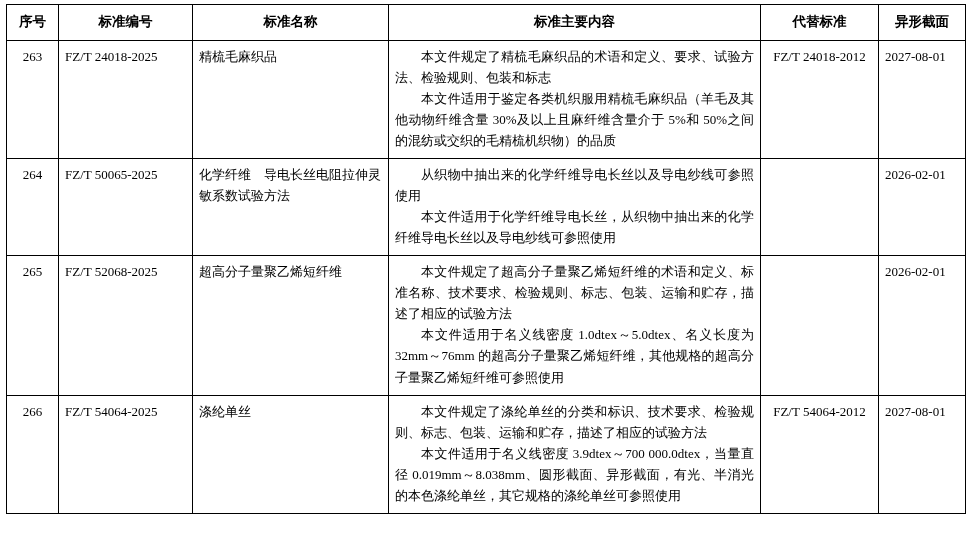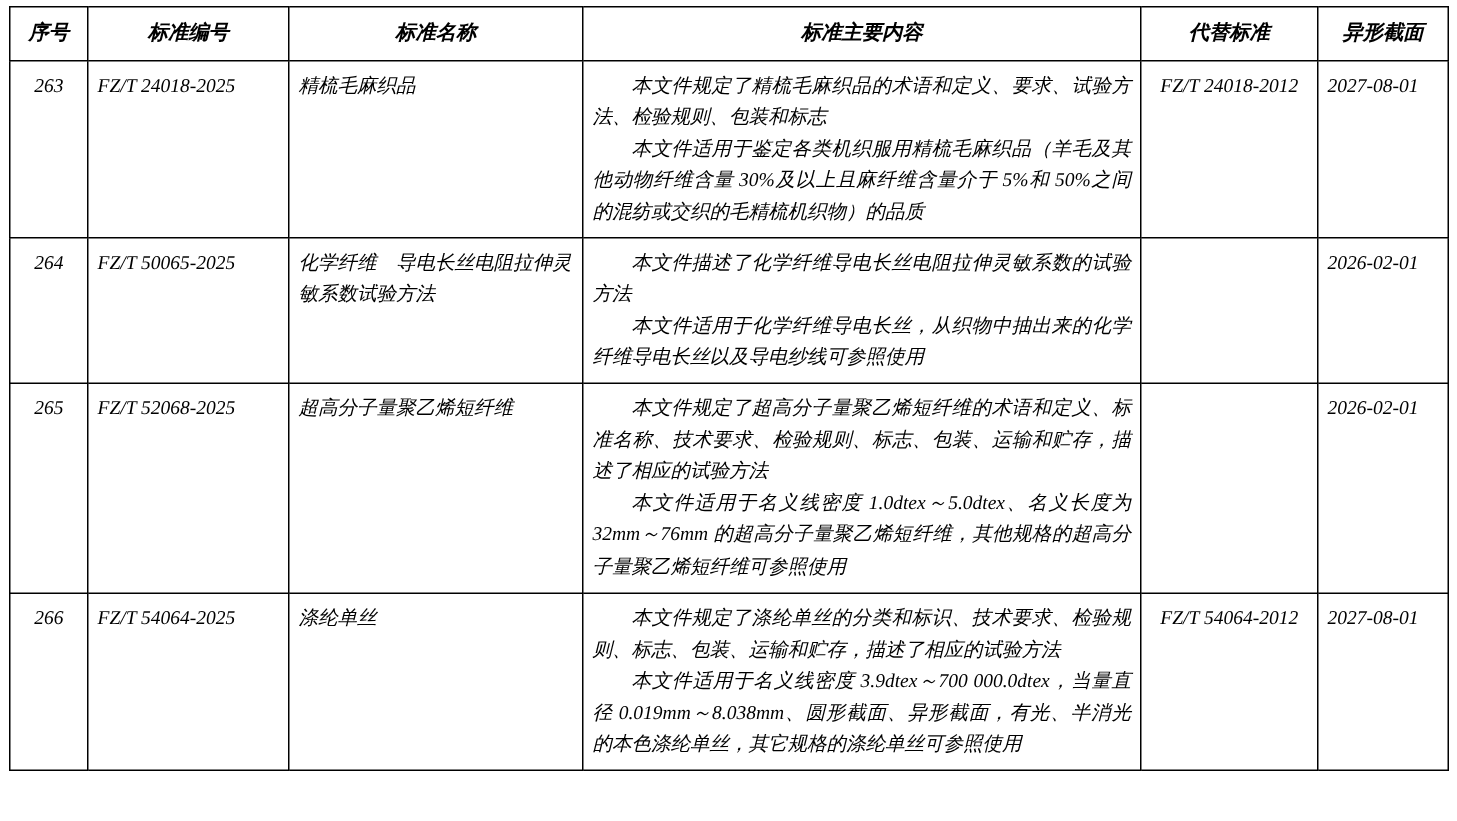--- a/index.html
+++ b/index.html
@@ -13,21 +13,20 @@
     font-family: "Liberation Serif", "DejaVu Serif", serif;
     color: #000000;
     overflow: hidden;
   }
   .sheet {
     width: 971px;
     height: 498px;
     position: relative;
     box-sizing: border-box;
     padding: 4px 6px 0 6px;
-    font-style: italic;
   }
   table.std-table {
     border-collapse: collapse;
     width: 959px;
     table-layout: fixed;
     font-size: 13px;
   }
   table.std-table th,
   table.std-table td {
     border: 1px solid #000000;
@@ -112,21 +111,21 @@
           <p class="indent">本文件适用于鉴定各类机织服用精梳毛麻织品（羊毛及其他动物纤维含量 30%及以上且麻纤维含量介于 5%和 50%之间的混纺或交织的毛精梳机织物）的品质</p>
         </td>
         <td class="replace">FZ/T 24018-2012</td>
         <td class="date">2027-08-01</td>
       </tr>
       <tr>
         <td class="seq">264</td>
         <td class="code">FZ/T 50065-2025</td>
         <td class="name">化学纤维　导电长丝电阻拉伸灵敏系数试验方法</td>
         <td class="content">
-          <p class="indent">本文件描述了化学纤维导电长丝电阻拉伸灵敏系数的试验方法</p>
+          <p class="indent">从织物中抽出来的化学纤维导电长丝以及导电纱线可参照使用</p>
           <p class="indent">本文件适用于化学纤维导电长丝，从织物中抽出来的化学纤维导电长丝以及导电纱线可参照使用</p>
         </td>
         <td class="replace"></td>
         <td class="date">2026-02-01</td>
       </tr>
       <tr>
         <td class="seq">265</td>
         <td class="code">FZ/T 52068-2025</td>
         <td class="name">超高分子量聚乙烯短纤维</td>
         <td class="content">

